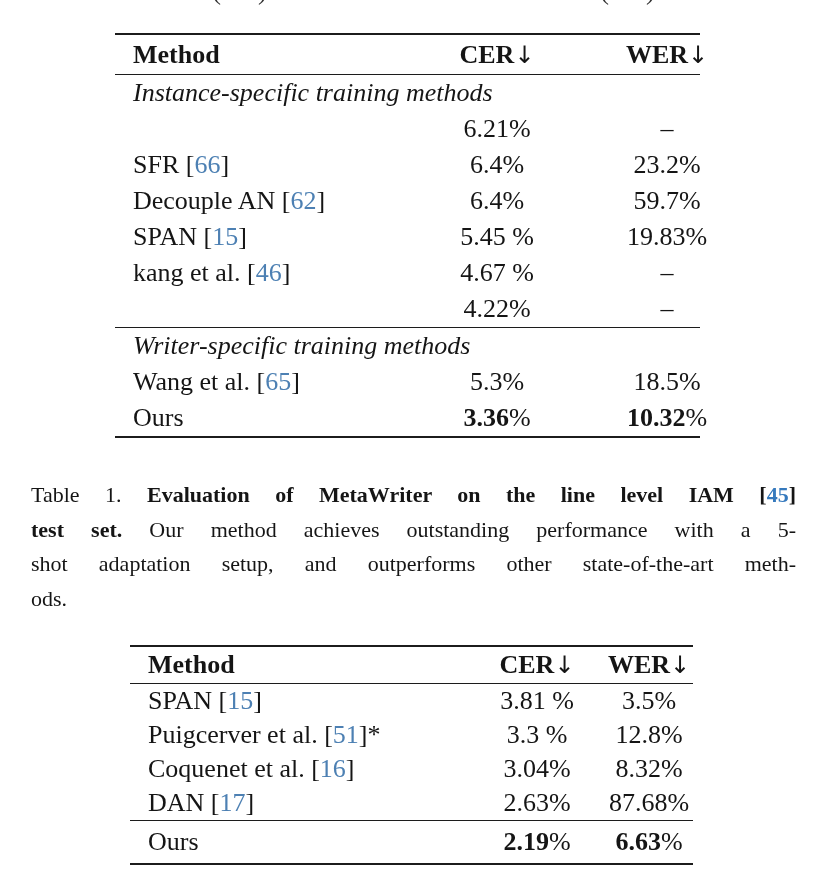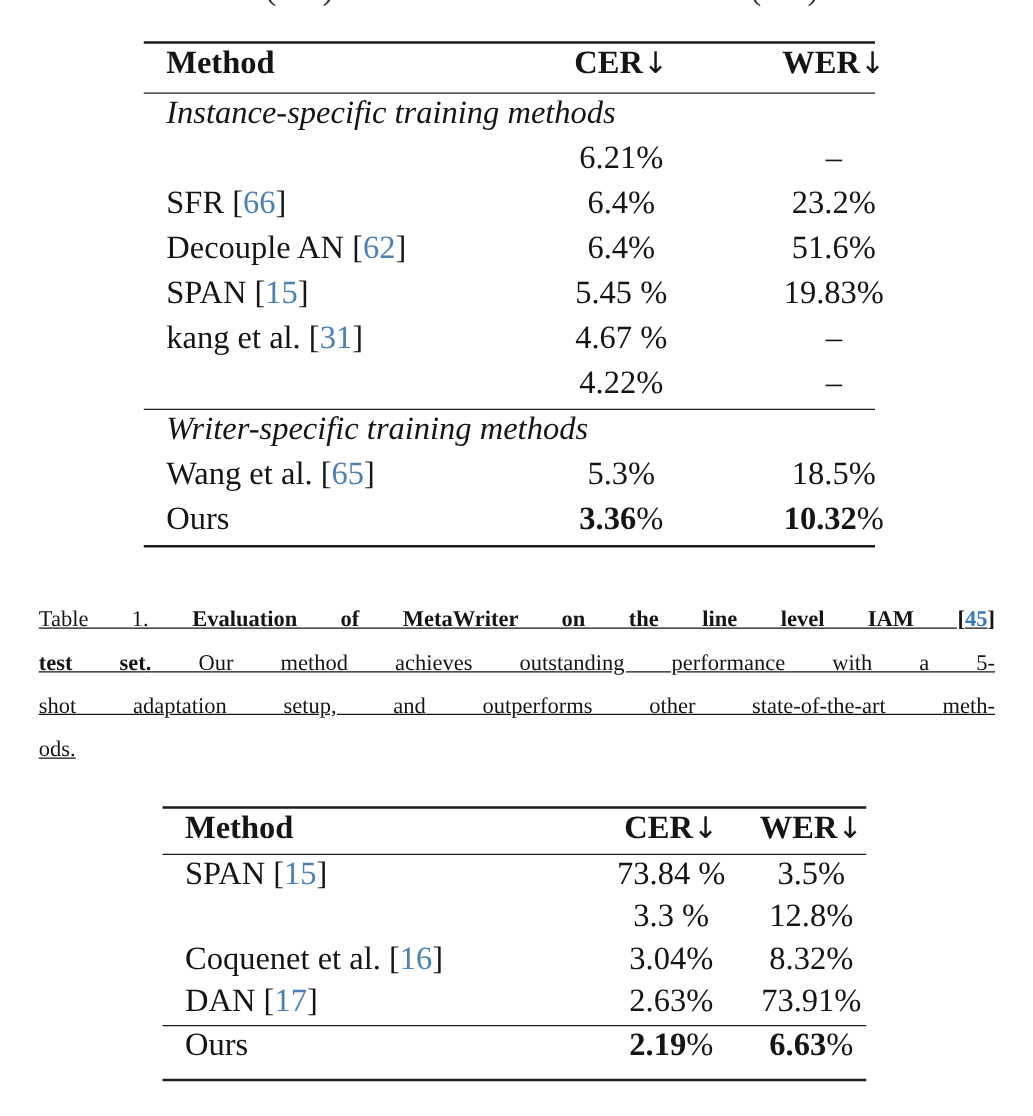--- a/index.html
+++ b/index.html
@@ -12,38 +12,38 @@
     color:#151515;
   }
   .frag{
     position:absolute;top:-25px;font-size:27px;color:#333;
   }
   .tbl{position:absolute;font-size:26px;}
   #t1{left:115px;top:33px;width:585px;}
   #t2{left:130px;top:645px;width:563px;}
   .rule{height:0;border-top:2.5px solid #1c1c1c;}
   .rule.mid{border-top-width:1.8px;}
-  .row{position:relative;display:flex;height:36px;}
+  .row{position:relative;display:flex;align-items:center;height:36px;}
   #t1 .row.hrow{height:39px;}
   #t2 .row{height:34px;}
   #t2 .row.hrow{height:36px;}
   #t2rows .row:last-child{height:42px;}
   .method{padding-left:18px;white-space:nowrap;}
   .hcell{font-weight:bold;}
   .section{font-style:italic;}
   .num{position:absolute;transform:translateX(-50%);white-space:nowrap;text-align:center;margin-left:37px;}
   #t1 .cer{left:345px;}
   #t1 .wer{left:515px;}
   #t2 .cer{left:370px;}
   #t2 .wer{left:482px;}
   .arrow{font-weight:normal;font-family:"DejaVu Sans","DejaVu Serif",serif;font-size:24px;}
   .cite{color:#4d80b3;}
   .caption{
     position:absolute;left:31px;top:478px;width:765px;
-    font-size:18px;line-height:34.5px;text-decoration:underline;
+    font-size:22px;line-height:34.5px;
   }
   .cap-line{text-align:justify;text-align-last:justify;}
   .cap-line.last{text-align-last:auto;}
   .cap-b{font-weight:bold;}
   .cap-cite{color:#3579bd;font-weight:bold;}
   b{font-weight:bold;}
 </style>
 </head>
 <body>
 
@@ -73,29 +73,29 @@
           <span class="num wer">–</span>
         </div>
         <div class="row">
           <span class="method">SFR [<span class="cite">66</span>]</span>
           <span class="num cer">6.4%</span>
           <span class="num wer">23.2%</span>
         </div>
         <div class="row">
           <span class="method">Decouple AN [<span class="cite">62</span>]</span>
           <span class="num cer">6.4%</span>
-          <span class="num wer">51.6%</span>
+          <span class="num wer">59.7%</span>
         </div>
         <div class="row">
           <span class="method">SPAN [<span class="cite">15</span>]</span>
           <span class="num cer">5.45 %</span>
           <span class="num wer">19.83%</span>
         </div>
         <div class="row">
-          <span class="method">kang et al. [<span class="cite">31</span>]</span>
+          <span class="method">kang et al. [<span class="cite">46</span>]</span>
           <span class="num cer">4.67 %</span>
           <span class="num wer">–</span>
         </div>
         <div class="row">
           <span class="num cer">4.22%</span>
           <span class="num wer">–</span>
         </div>
         <div class="rule mid"></div>
         <div class="row">
           <span class="method section">Writer-specific training methods</span>
@@ -125,36 +125,37 @@
     <div class="rule"></div>
     <div class="row hrow">
       <span class="method hcell">Method</span>
       <span class="num cer hcell"><span>CER</span><span class="arrow">↓</span></span>
       <span class="num wer hcell"><span>WER</span><span class="arrow">↓</span></span>
     </div>
     <div class="rule mid"></div>
     <div id="t2rows">
         <div class="row">
           <span class="method">SPAN [<span class="cite">15</span>]</span>
-          <span class="num cer">73.84 %</span>
+          <span class="num cer">3.81 %</span>
           <span class="num wer">3.5%</span>
         </div>
         <div class="row">
+          <span class="method">Puigcerver et al. [<span class="cite">51</span>]*</span>
           <span class="num cer">3.3 %</span>
           <span class="num wer">12.8%</span>
         </div>
         <div class="row">
           <span class="method">Coquenet et al. [<span class="cite">16</span>]</span>
           <span class="num cer">3.04%</span>
           <span class="num wer">8.32%</span>
         </div>
         <div class="row">
           <span class="method">DAN [<span class="cite">17</span>]</span>
           <span class="num cer">2.63%</span>
-          <span class="num wer">73.91%</span>
+          <span class="num wer">87.68%</span>
         </div>
         <div class="rule mid"></div>
         <div class="row">
           <span class="method">Ours</span>
           <span class="num cer"><b>2.19</b>%</span>
           <span class="num wer"><b>6.63</b>%</span>
         </div>
       </div>
     <div class="rule"></div>
   </div>

